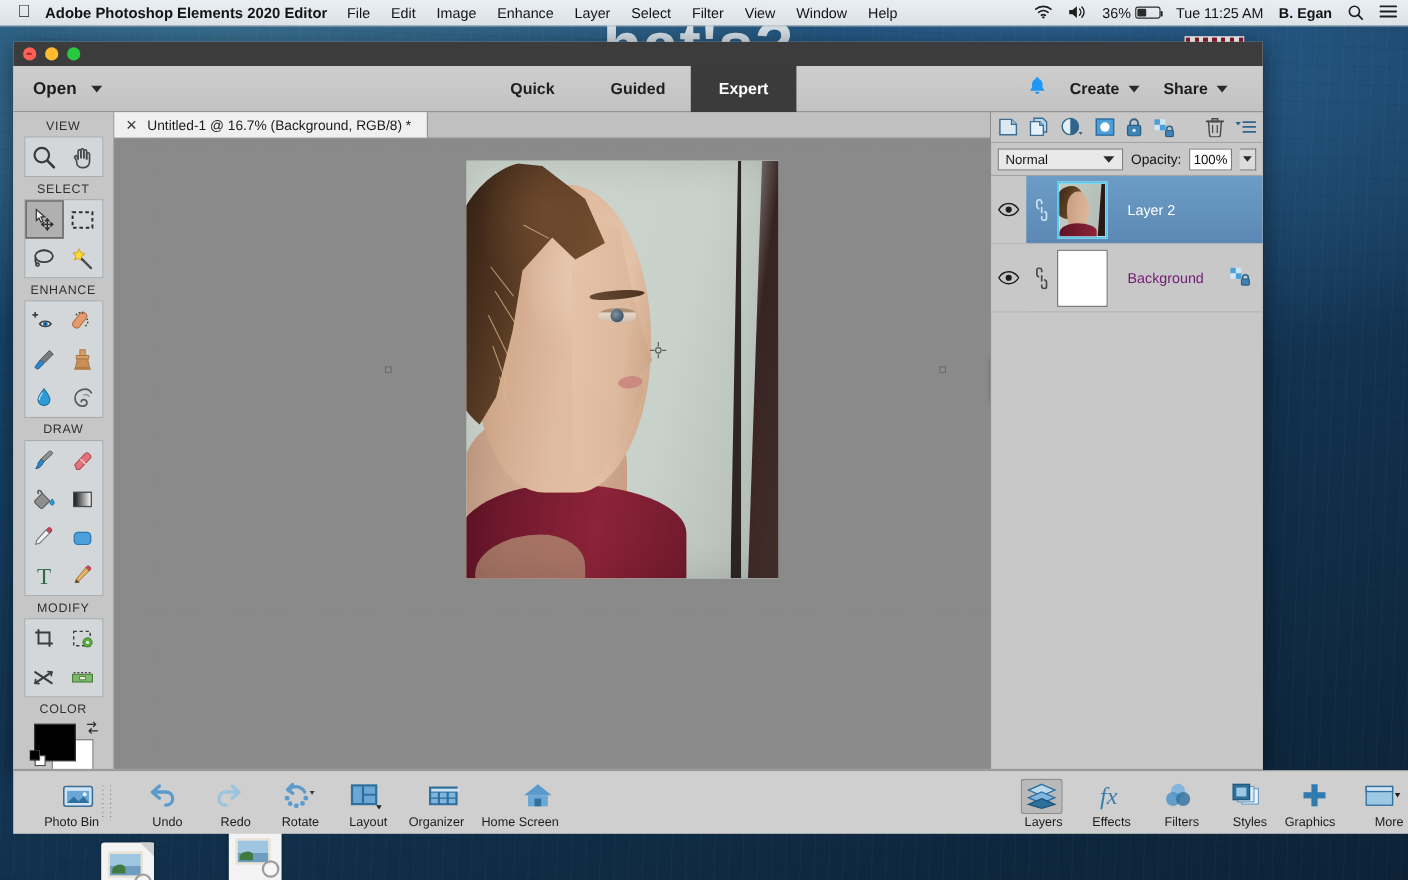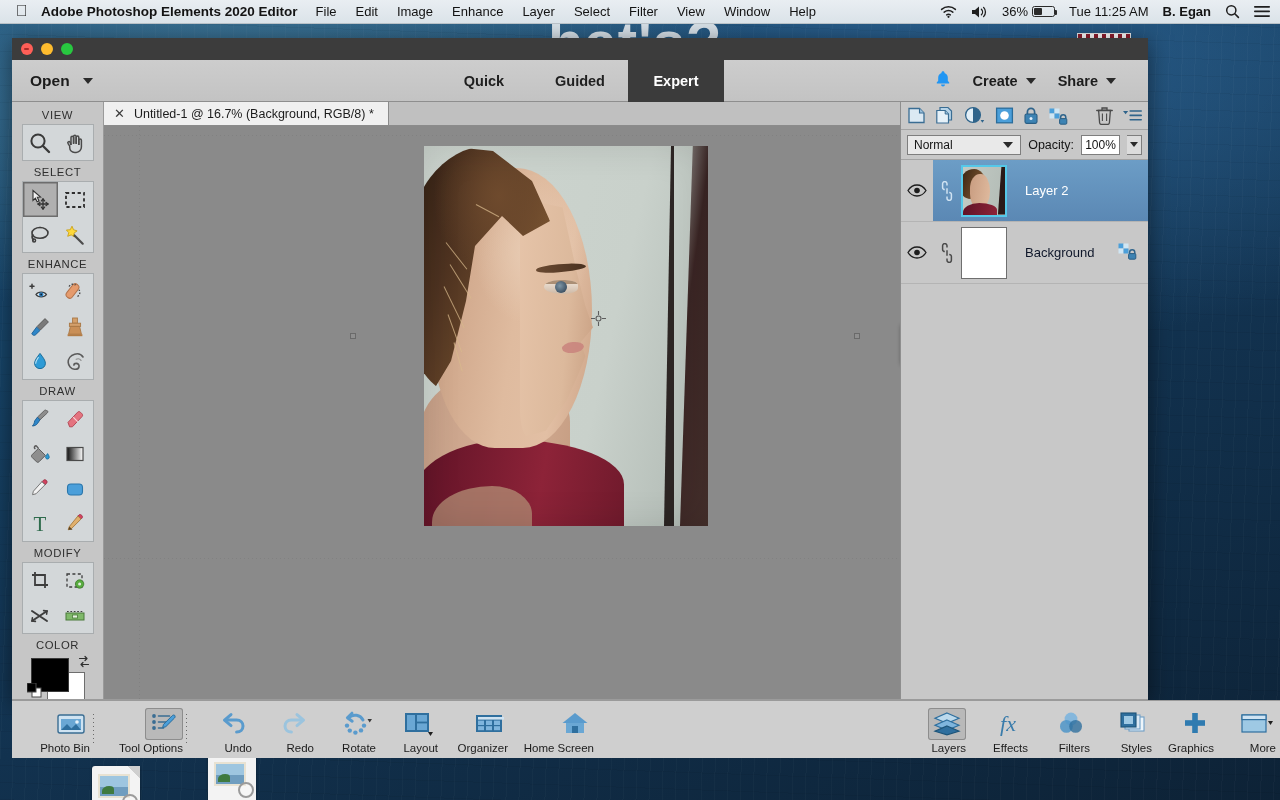--- a/index.html
+++ b/index.html
@@ -56,21 +56,21 @@
     display: flex; align-items: center;
     font-size: 13px; color: #131313;
     border-bottom: 1px solid #b9c1c7;
     z-index: 50;
   }
   #menubar .apple {
     font-size: 16px; line-height: 1; padding: 0 13px 2px 16px; color: #1a1a1a;
   }
   #menubar .appname { font-weight: bold; font-size: 13.5px; margin-right: 18px; }
   #menubar .mi { margin-right: 19px; cursor: default; }
-  #menubar .right { margin-left: auto; display: flex; align-items: center; padding-right: 10px; }
+  #menubar .right { margin-left: auto; display: flex; padding-right: 10px; }
   #menubar .right > * { margin-left: 14px; }
   .wifi-ico svg, .vol-ico svg, .search-ico svg, .cc-ico svg { display: block; }
   .batt {
     display: inline-flex; align-items: center; gap: 4px;
   }
   .batt .pct { font-size: 13px; }
   .batt .shell {
     width: 23px; height: 11px; border: 1.3px solid #2b2b2b; border-radius: 2.5px;
     position: relative; display: inline-block;
   }
@@ -359,21 +359,21 @@
     height: 100%; background: #c8c8c8;
   }
   .layerrow.selected .eyecol { background: #c8c8c8; }
   .layerrow .linkcol { width: 28px; display: flex; align-items: center; justify-content: center; }
   .layerrow .thumb {
     width: 46px; height: 52px; background: #fff; border: 1px solid #6f6f6f;
     overflow: hidden; position: relative; flex: 0 0 auto;
   }
   .layerrow.selected .thumb { border: 2px solid #55c8e8; }
   .layerrow .lname {
-    margin-left: 18px; font-size: 13px; color: #0f172a;
+    margin-left: 18px; font-size: 13px; color: #701a75;
   }
   .layerrow.selected .lname { color: #fff; }
   .layerrow .lockico { position: absolute; right: 10px; }
   
   .mthumb { position: absolute; inset: 0; background: linear-gradient(100deg,#c2cac4,#b3bcb6); }
   .mthumb .mh {
     position: absolute; left: -3px; top: 2px; width: 26px; height: 30px;
     background: linear-gradient(110deg,#33200f,#6b4828 60%,#8a6136);
     border-radius: 55% 45% 30% 40% / 48% 52% 40% 36%;
   }
@@ -994,36 +994,20 @@
         <svg width="30" height="26" viewBox="0 0 30 26">
             <rect x="2" y="4" width="26" height="18" rx="2" fill="#cfe3f2" stroke="#3a6d93" stroke-width="1.4"></rect>
             <rect x="5" y="8" width="20" height="11" fill="#6aa7d4"></rect>
             <path d="M5 19l6-6 4.4 4.4L20 13l5 6z" fill="#2f6f9e"></path>
             <circle cx="21" cy="11" r="1.8" fill="#e8f3fb"></circle>
           </svg>
       </span>
       <span class="tlabel">Photo Bin</span>
     </div>
     <span class="tsep"></span>
-    <div class="tbitem act" style="width:86px;">
-      <span class="tibox">
-        <svg width="28" height="26" viewBox="0 0 28 26">
-            <g fill="#3a6d93">
-              <circle cx="4" cy="5" r="1.9"></circle>
-              <circle cx="4" cy="11" r="1.9"></circle>
-              <circle cx="4" cy="17" r="1.9"></circle>
-            </g>
-            <g stroke="#3a6d93" stroke-width="1.6" stroke-linecap="round">
-              <path d="M8.5 5h11M8.5 11h8M8.5 17h5"></path>
-            </g>
-            <path d="M24.5 4.2c.8.8.8 2 0 2.8L15.8 15.7l-3.2.9.9-3.2 8.7-8.7c.7-.8 1.9-.8 2.3-.5z" fill="#4b9fda" stroke="#2a6d9c" stroke-width="1"></path>
-          </svg>
-      </span>
-      <span class="tlabel">Tool Options</span>
-    </div>
     <span class="tsep"></span>
     <div class="tbitem">
       <span class="tibox">
         <svg width="30" height="26" viewBox="0 0 30 26">
             <path d="M9 9h9.6c4 0 6.4 2.6 6.4 6 0 3.6-2.6 6-6.4 6" fill="none" stroke="#5a9bcd" stroke-width="3" stroke-linecap="round"></path>
             <path d="M13 3.6L6.5 9.2 13 14.6" fill="none" stroke="#5a9bcd" stroke-width="3" stroke-linecap="round" stroke-linejoin="round"></path>
           </svg>
       </span>
       <span class="tlabel">Undo</span>
     </div>

